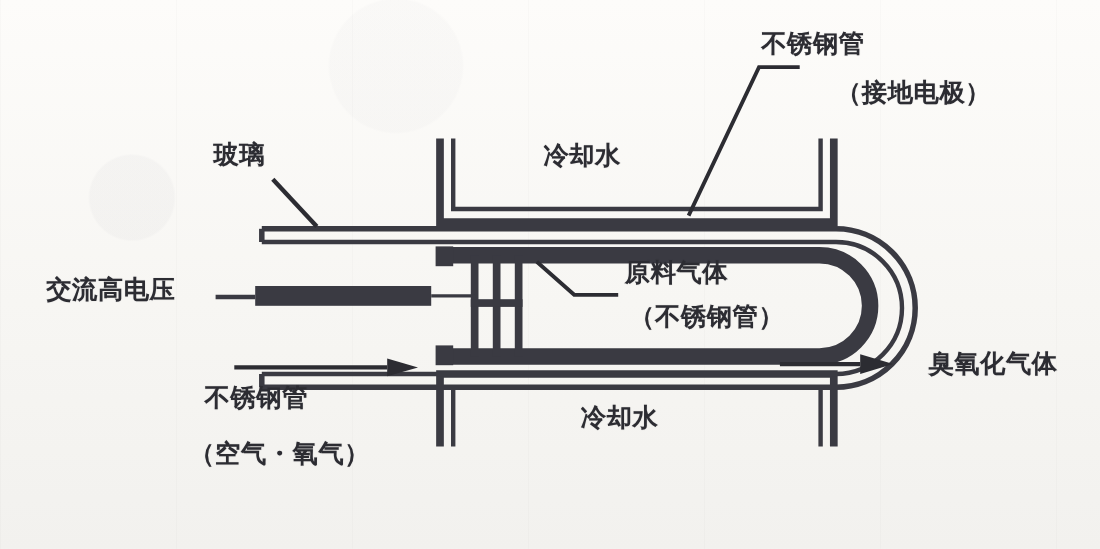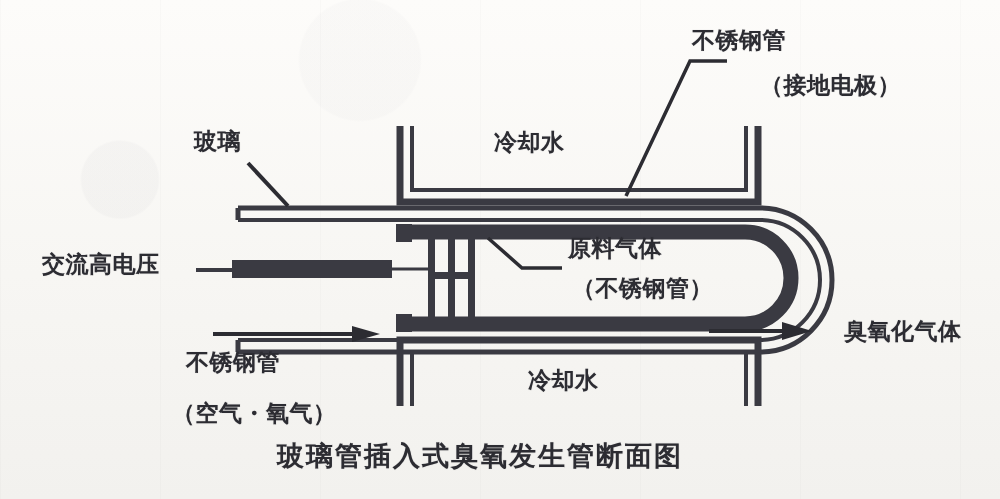--- a/index.html
+++ b/index.html
@@ -123,15 +123,14 @@
   <div class="lbl lbl-24" style="left:528px; top:367px;">冷却水</div>
 
   <div class="lbl lbl-24" style="left:692px; top:27px;">不锈钢管</div>
   <div class="lbl lbl-24" style="left:724px; top:72px;margin-left:36px;">（接地电极）</div>
 
   <div class="lbl lbl-24" style="left:568px; top:235px;">原料气体</div>
   <div class="lbl lbl-24" style="left:572px; top:275px;">（不锈钢管）</div>
 
   <div class="lbl lbl-24" style="left:824px; top:318px;margin-left:20px;">臭氧化气体</div>
 
-  <div class="lbl lbl-title" style="left:277px; top:440px;">玻璃管插入式臭氧发生管断面图</div>
 
 </div>
 
 </body></html>

